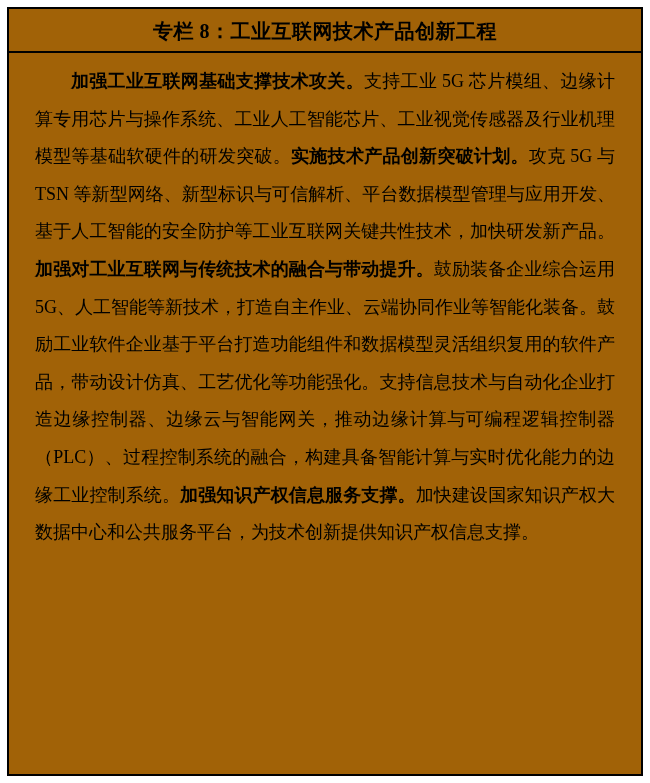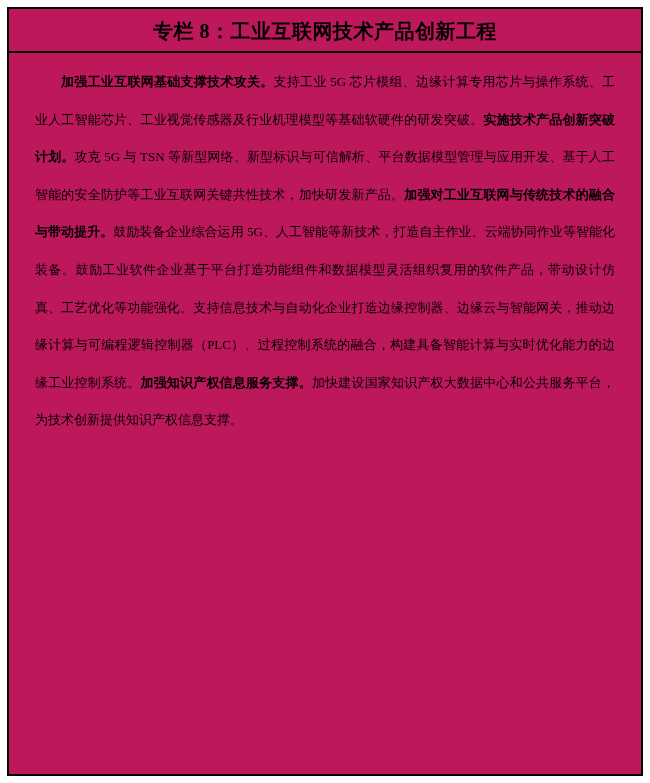--- a/index.html
+++ b/index.html
@@ -21,21 +21,21 @@
     box-sizing: border-box;
   }
   .box {
     position: absolute;
     left: 7px;
     top: 7px;
     width: 636px;
     height: 769px;
     border: 2px solid #000000;
     box-sizing: border-box;
-    background: #be185d;
+    background: #a16207;
   }
   .box-title {
     position: absolute;
     left: 0;
     top: 0;
     width: 100%;
     height: 44px;
     line-height: 44px;
     text-align: center;
     font-size: 20px;
@@ -47,21 +47,21 @@
   }
   .box-body {
     position: absolute;
     left: 0;
     top: 44px;
     width: 100%;
     box-sizing: border-box;
     padding: 10px 26px 10px 26px;
   }
   .para {
-    font-size: 13px;
+    font-size: 18px;
     line-height: 37.6px;
     text-align: justify;
     text-justify: inter-ideograph;
     text-indent: 2em;
     margin: 0;
     word-break: break-all;
   }
   .b {
     font-weight: bold;
   }

